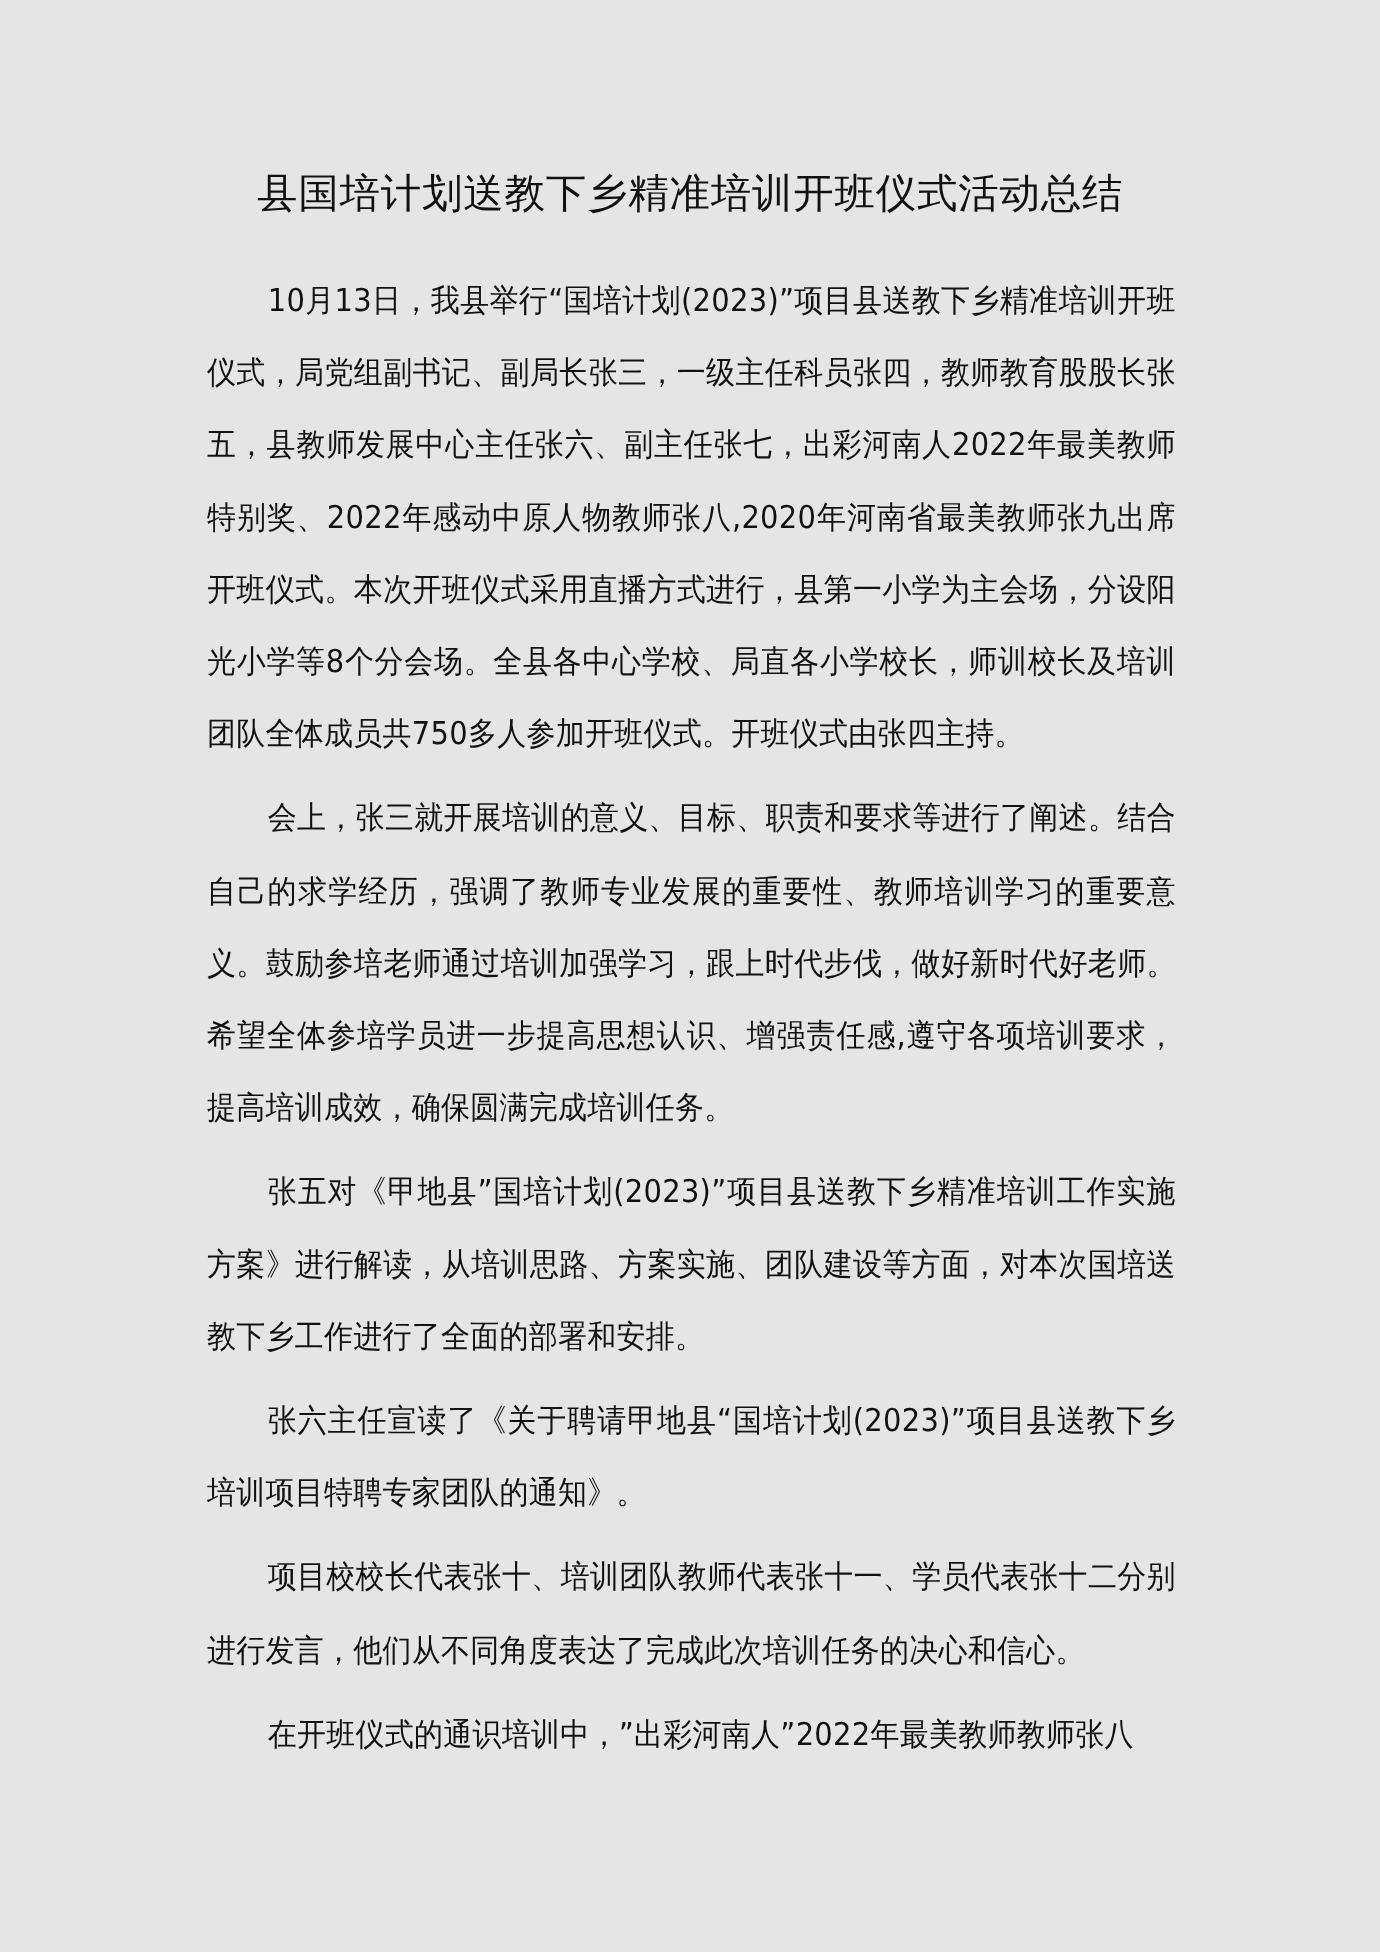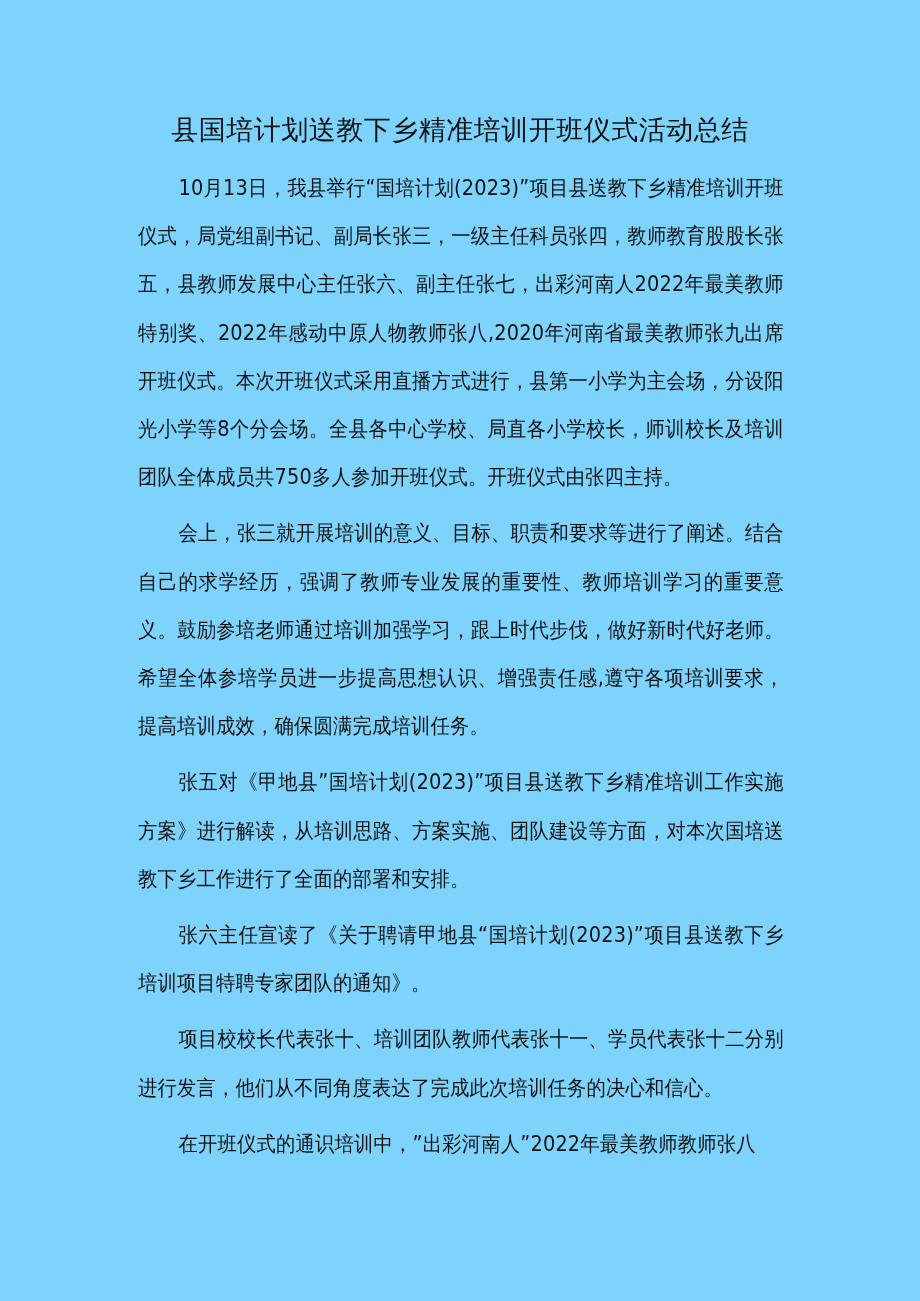--- a/index.html
+++ b/index.html
@@ -14,39 +14,39 @@
       position: relative;
       color: #111111;
       font-family: "DejaVu Serif", "Liberation Serif", serif;
     }
     .page {
       position: absolute;
       left: 0;
       top: 0;
       width: 920px;
       height: 1301px;
-      background: #7dd3fc;
+      background: #e5e5e5;
     }
     .title {
       position: absolute;
       left: 0;
       top: 110px;
       width: 920px;
       text-align: center;
       font-size: 27px;
       line-height: 40px;
       letter-spacing: 0.5px;
       font-family: "DejaVu Sans", "Liberation Sans", sans-serif;
       font-weight: normal;
       margin: 0;
     }
     .body-text {
       position: absolute;
       left: 138px;
-      top: 164px;
+      top: 176px;
       width: 646px;
     }
     .para {
       margin: 0;
       font-size: 21px;
       line-height: 48.2px;
       text-align: justify;
       text-indent: 44px;
       letter-spacing: 0.2px;
       font-family: "DejaVu Sans", "Liberation Sans", sans-serif;

